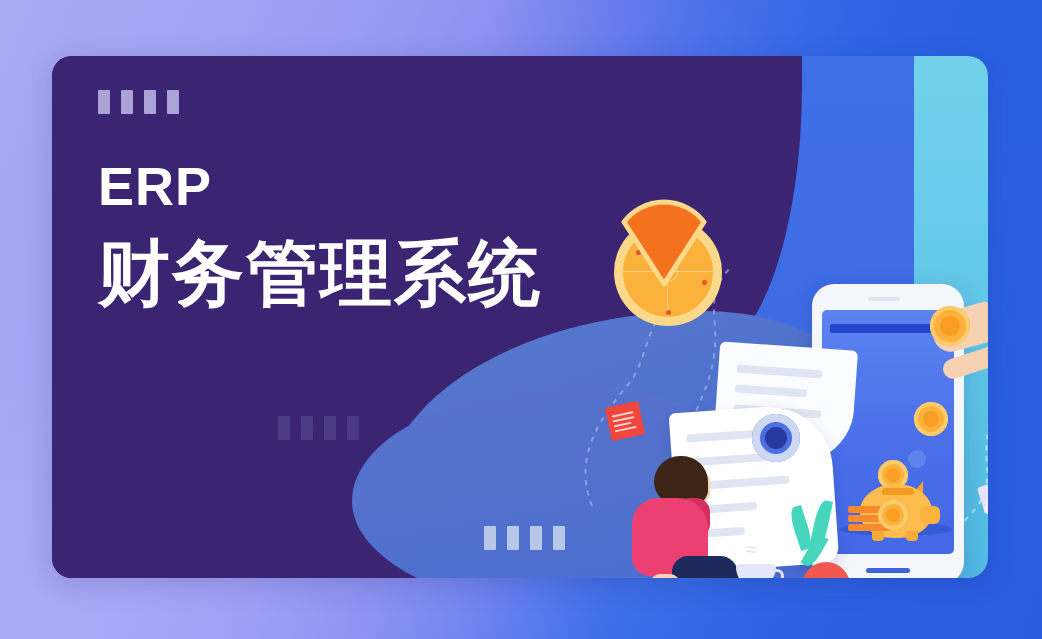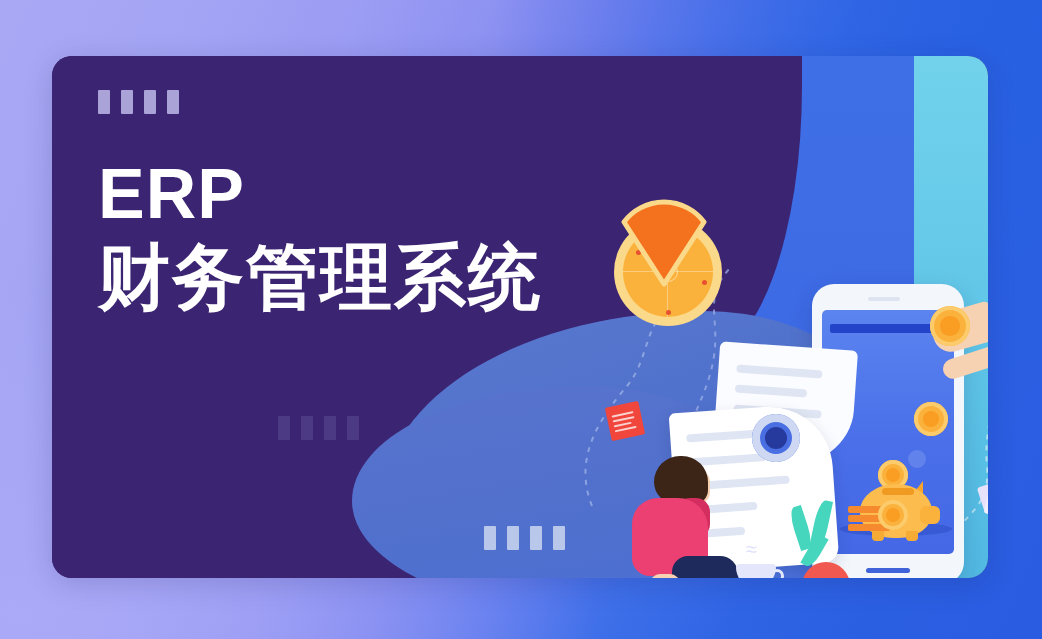--- a/index.html
+++ b/index.html
@@ -77,36 +77,36 @@
   
   #textblock { position:absolute; left:46px; top:34px; z-index:40; }
   .dashes { display:flex; gap:11px; }
   .dashes span { display:block; width:12px; height:24px; border-radius:1px; }
   .dashes.top span { background:#a9a3d8; }
   .dashes.mid span { background:#4c3a84; }
   .dashes.low span { background:#b9c7ea; }
 
   #erp {
     color:#ffffff;
-    font-size:70px;
+    font-size:54px;
     font-weight:bold;
     letter-spacing:1px;
     line-height:.98;
     margin-top:46px;
     font-family:"Liberation Sans", sans-serif;
   }
   .cn-line {
     color:#ffffff;
     font-size:72px;
     font-weight:bold;
     line-height:1.06;
     letter-spacing:2px;
     font-family:"DejaVu Sans","Liberation Sans", sans-serif;
   }
-  .cn-wrap { margin-top:10px; }
+  .cn-wrap { margin-top:22px; }
 
   .dashes-mid-pos { position:absolute; left:226px; top:360px; z-index:40; }
   .dashes-low-pos { position:absolute; left:432px; top:470px; z-index:40; }
 
   
   #art { position:absolute; inset:0; z-index:30; }
 
   
   .gauge { position:absolute; left:562px; top:162px; width:108px; height:108px; }
   .gauge .disc {

